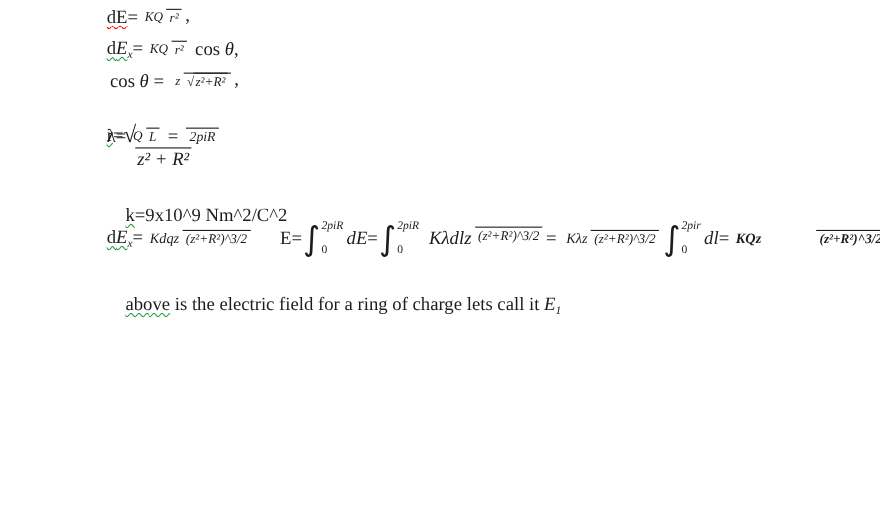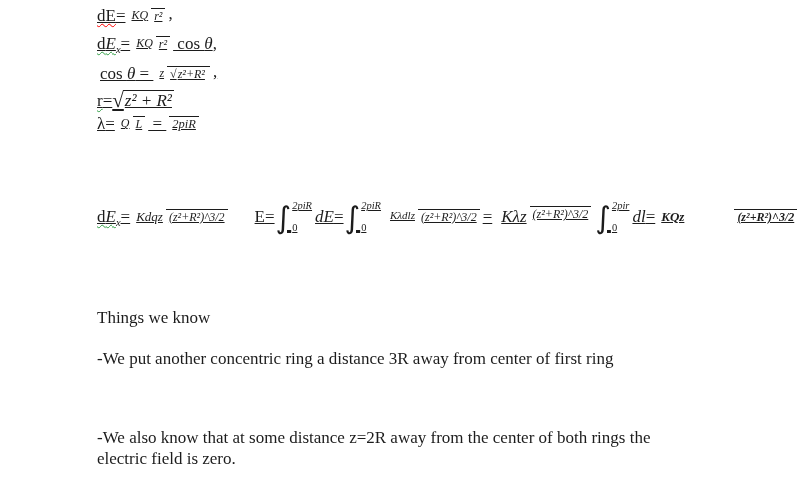--- a/index.html
+++ b/index.html
@@ -2,42 +2,42 @@
 <html><head>
 <meta charset="utf-8">
 <style>
   html,body { margin:0; padding:0; background:#ffffff; }
   .page {
     position:relative; width:800px; height:482px; overflow:hidden;
     background:#ffffff; color:#1c1c1c;
     font-family:"Liberation Serif", serif;
   }
   .line { position:absolute; left:97px; white-space:pre; font-size:17px; }
-  .eq   { display:flex; align-items:center;text-decoration:underline; }
+  .eq   { display:flex; align-items:center; }
   .tok  { display:inline-block; white-space:pre; }
   .it   { font-style:italic; }
   .bold { font-weight:700;gap:47px; }
   .s    { font-size:10.5px; vertical-align:-3.5px; }
   .low  { align-self:flex-end; margin-bottom:3px; }
   .sp   { display:inline-block; height:1px; }
 
   .frac { display:inline-flex; text-align:center;
           font-size:12px; line-height:1.25; margin:0 3px; vertical-align:middle; }
   .frac .num { padding:0 3px; }
   .frac .den { border-top:1px solid #1c1c1c; padding:0 3px; }
 
   .intg { display:inline-flex; align-items:center; margin:0 1px; }
   .ig   { font-family:"DejaVu Sans", sans-serif; font-size:30px; line-height:0.9; }
   .il   { display:inline-flex; flex-direction:column; justify-content:space-between;
           height:32px; font-size:10.5px; line-height:1; margin-left:1px; margin-right:2px;
           padding:1px 0; }
   .il .hi { font-style:italic; }
 
   .rad     { line-height:1; }
-  .radbody { border-top:1px solid #1c1c1c; padding:0 2px; margin-left:-1px; }
+  .radbody { border-top:1px solid #1c1c1c; padding:0 2px; margin-left:-1px;margin-top:44px; }
 
   .sq-red {
     text-decoration-line:underline; text-decoration-style:wavy;
     text-decoration-color:#ff0000; text-decoration-thickness:1px;
     text-underline-offset:2px;
   }
   .sq-green {
     text-decoration-line:underline; text-decoration-style:wavy;
     text-decoration-color:#2f9e44; text-decoration-thickness:1px;
     text-underline-offset:2px;
@@ -88,52 +88,52 @@
       <span class="num it">Q</span>
       <span class="den it">L</span>
     </span>
     <span class="tok"> = </span>
     <span class="frac" style="font-size:12.5px">
       <span class="den it">2piR</span>
     </span>
   </div>
 
 
+  <div class="line" style="top:166px">
+    <span class="sq-green">k</span><span>=9x10^9 Nm^2/C^2</span>
+  </div>
 
   <div class="line eq" style="top:200px">
     <span class="tok"><span class="sq-green"><span>d</span><span class="it">E</span></span><span class="s it">x</span><span>=</span></span>
     <span class="frac">
       <span class="num it" style="font-size:13px">Kdqz</span>
       <span class="den it">(z²+R²)^3/2</span>
     </span>
     <span class="sp" style="width:24px"></span>
     <span class="tok"><span>E</span><span>=</span></span>
     <span class="intg"><span class="ig">∫</span><span class="il"><span class="hi">2piR</span><span class="lo">0</span></span></span>
     <span class="tok"><span class="it">dE</span><span>=</span></span>
     <span class="intg"><span class="ig">∫</span><span class="il"><span class="hi">2piR</span><span class="lo">0</span></span></span>
     <span class="frac">
-      <span class="num it" style="font-size:11px">Kλdlz</span>
+      <span class="num it" style="font-size:17px">Kλdlz</span>
       <span class="den it">(z²+R²)^3/2</span>
     </span>
     <span class="tok">=</span>
     <span class="frac" style="margin-left:6px">
-      <span class="num it" style="font-size:17px">Kλz</span>
+      <span class="num it" style="font-size:13px">Kλz</span>
       <span class="den it">(z²+R²)^3/2</span>
     </span>
     <span class="intg"><span class="ig">∫</span><span class="il"><span class="hi">2pir</span><span class="lo">0</span></span></span>
     <span class="tok"><span class="it">dl</span><span>=</span></span>
     <span class="frac bold">
       <span class="num it" style="font-size:13px">KQz</span>
       <span class="den it">(z²+R²)^3/2</span>
     </span>
   </div>
 
+  <div class="line" style="top:247px">
+    <span class="sq-green">above</span><span> is the electric field for a ring of charge lets call it </span><span class="it">E</span><span class="s it">1</span>
+  </div>
 
 
-  <div class="line" style="top:308px">Things we know</div>
 
-  <div class="line" style="top:349px">-We put another concentric ring a distance 3R away from center of first ring</div>
-  <div class="line wrapcol" style="top:427px">
-    <div>-We also know that at some distance z=2R away from the center of both rings the</div>
-    <div>electric field is zero.</div>
-  </div>
 
 </div>
 
 </body></html>

